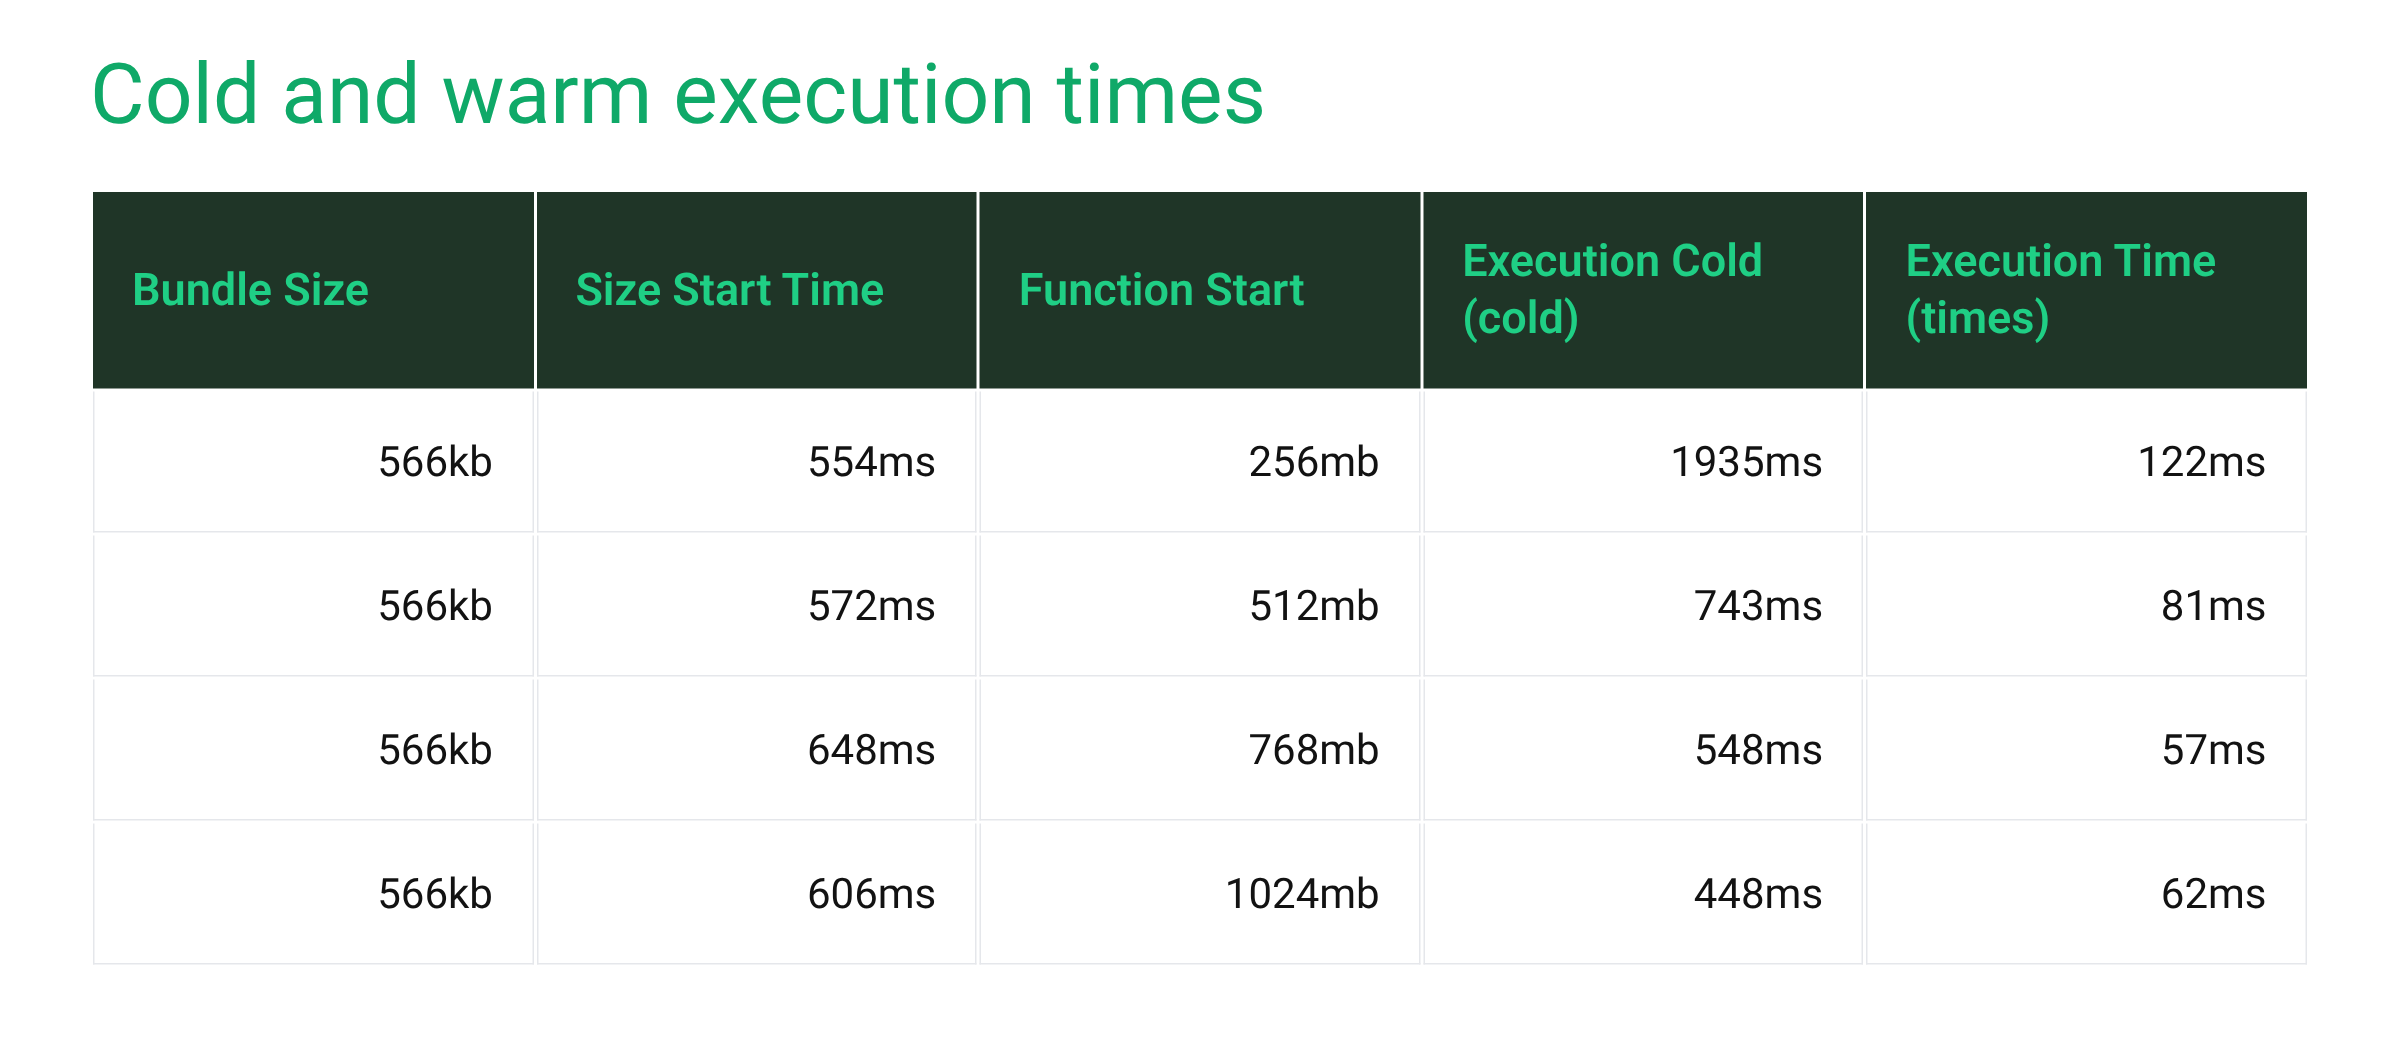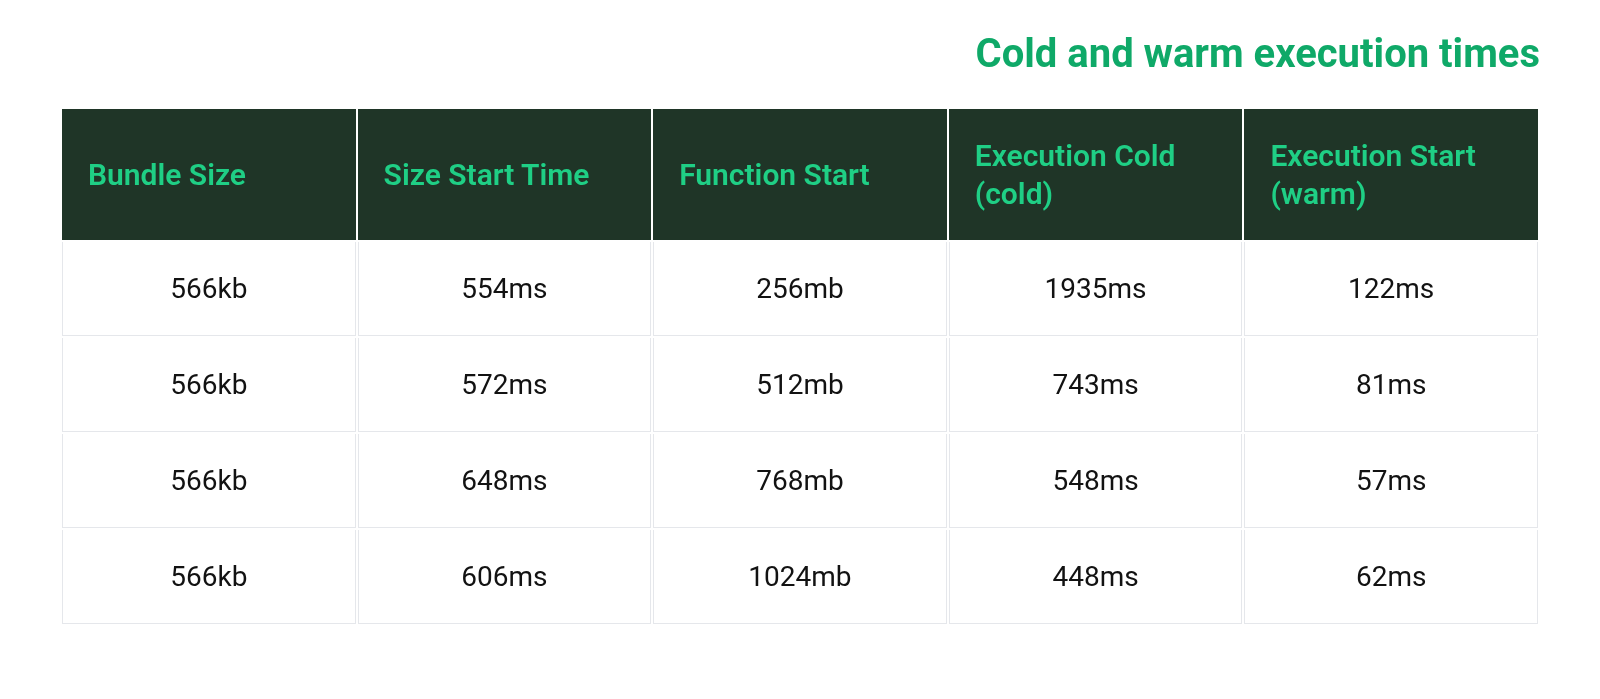--- a/index.html
+++ b/index.html
@@ -8,23 +8,23 @@
       padding: 0;
     }
     body {
       font-family: -apple-system, BlinkMacSystemFont, "Segoe UI", Roboto, Helvetica, Arial, sans-serif;
       background: #ffffff;
       padding: 30px 60px;
       width: 1600px;
     }
     .title {
       color: #0fa968;
-      font-size: 40px;
-      font-weight: 700;
-      text-align: right;
+      font-size: 56px;
+      font-weight: 400;
+      text-align: left;
       margin-bottom: 30px;
     }
     .table {
       width: 100%;
       border-collapse: separate;
       border-spacing: 2px;
     }
     .table th {
       background: #1f3527;
       color: #1fcf85;
@@ -33,21 +33,21 @@
       text-align: left;
       padding: 28px 26px;
       vertical-align: middle;
       line-height: 1.25;
     }
     .table td {
       background: #ffffff;
       color: #121212;
       font-size: 28px;
       font-weight: 400;
-      text-align: center;
+      text-align: right;
       padding: 30px 26px;
       border: 1px solid #e5e7eb;
       border-top: none;
     }
     .col {
       width: 20%;
     }
   </style>
 </head>
 <body>
@@ -61,21 +61,21 @@
       <col class="col">
       <col class="col">
       <col class="col">
   </colgroup>
   <thead>
     <tr>
       <th>Bundle Size</th>
       <th>Size Start Time</th>
       <th>Function Start</th>
       <th>Execution Cold (cold)</th>
-      <th>Execution Start (warm)</th>
+      <th>Execution Time (times)</th>
     </tr>
   </thead>
   <tbody>
     <tr>
       <td>566kb</td>
       <td>554ms</td>
       <td>256mb</td>
       <td>1935ms</td>
       <td>122ms</td>
     </tr>

